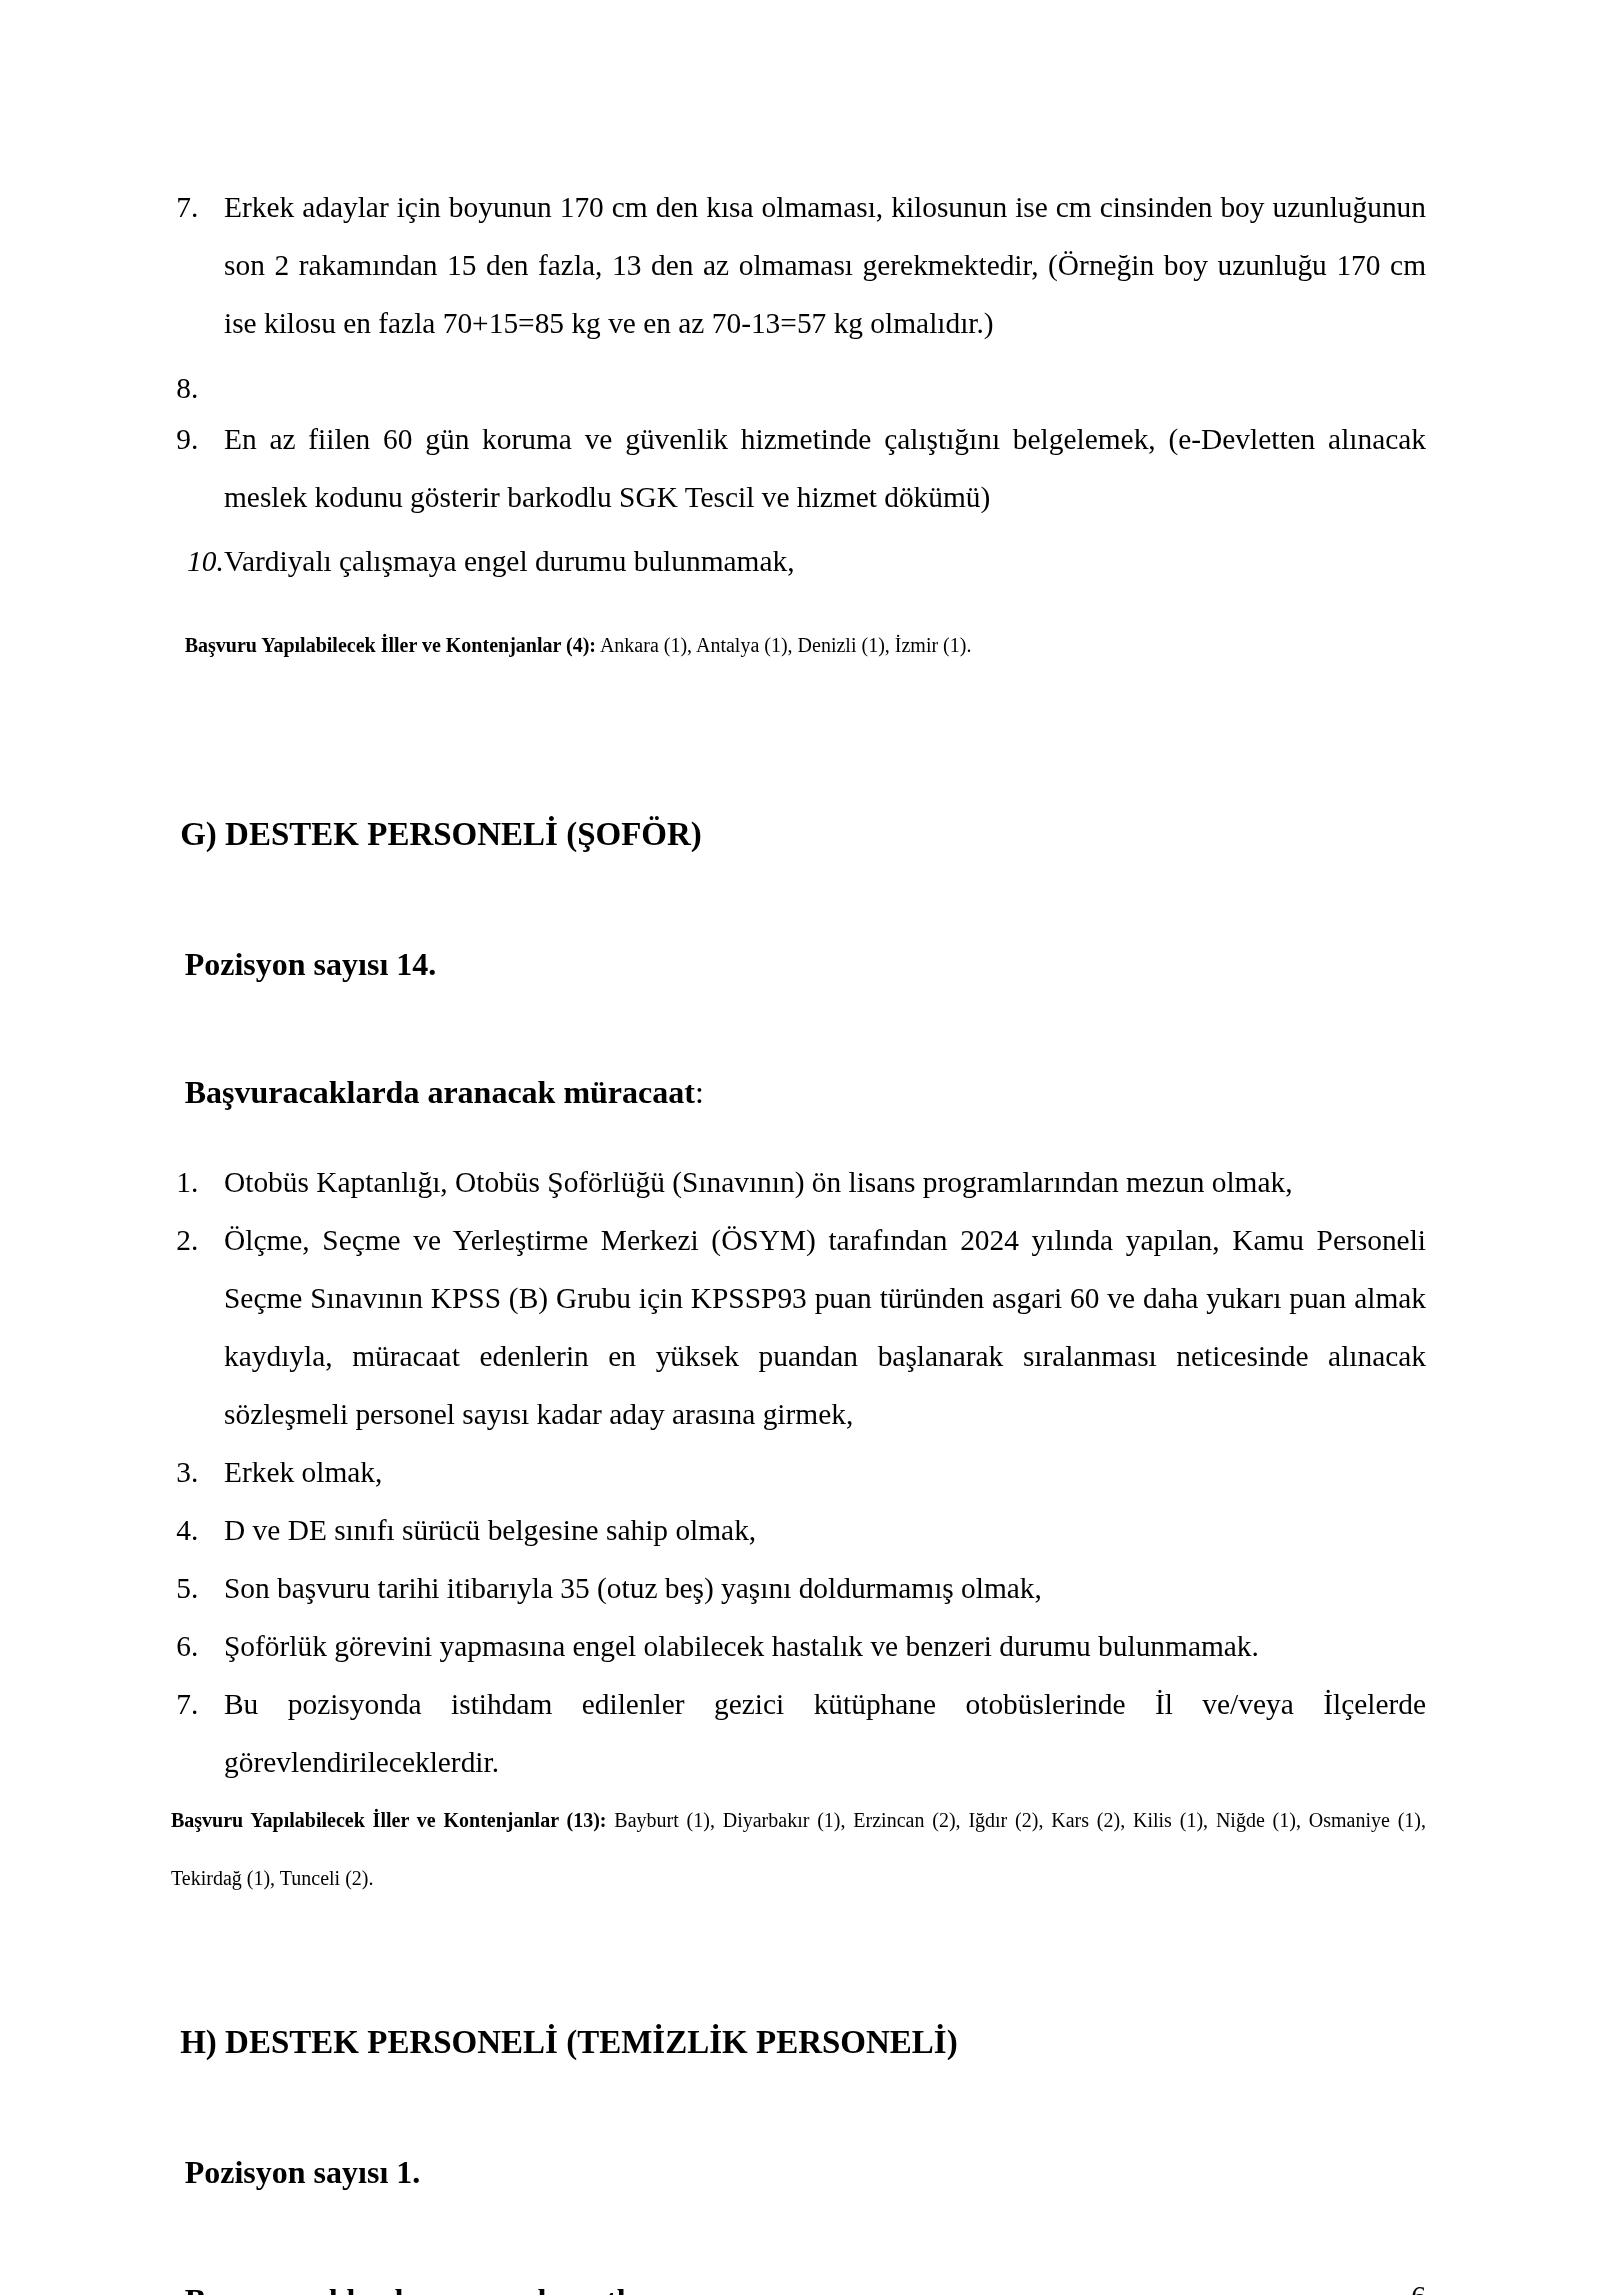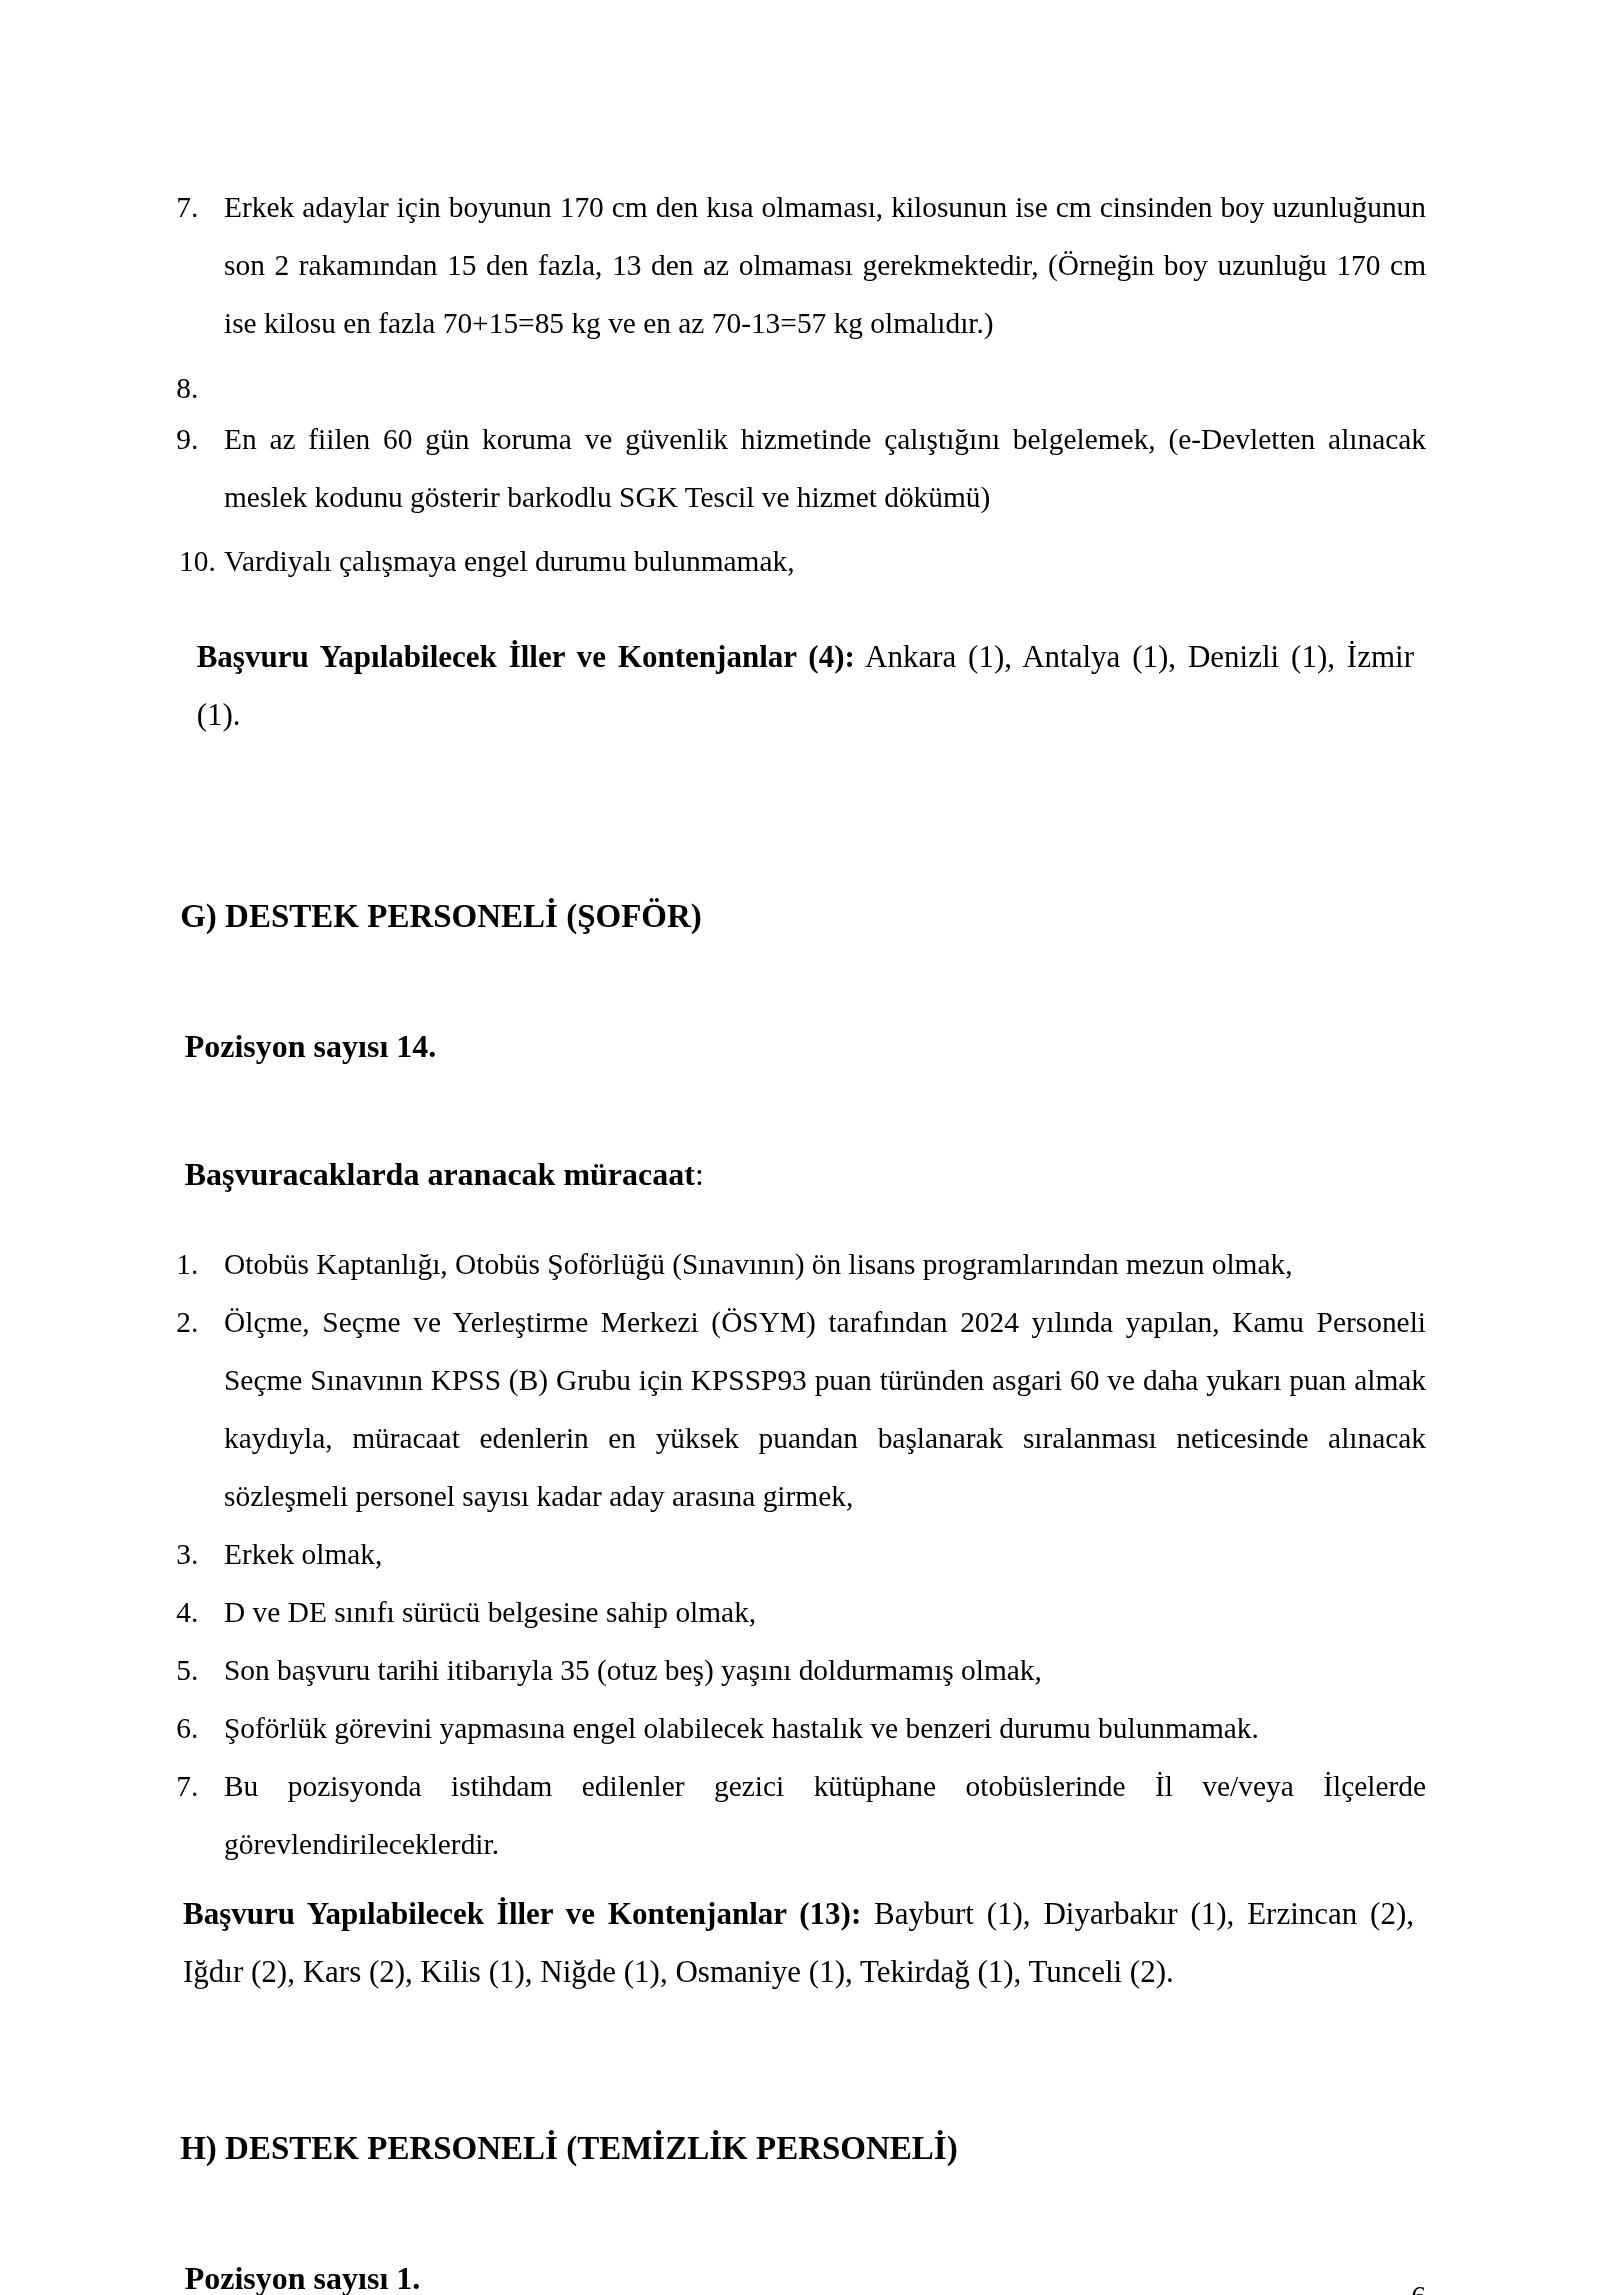--- a/index.html
+++ b/index.html
@@ -26,25 +26,25 @@
   }
   .content {
     position: absolute;
     left: 171px;
     top: 178px;
     width: 1255px;   
   }
 
   
   .blk {
-    font-size: 31px;
+    font-size: 20px;
     line-height: 58px;
     text-align: justify;
     text-justify: inter-word;
-    margin: 12px;
+    margin: 0;
   }
   .blk.last-left { text-align-last: left; }
 
   
   .li {
     position: relative;
     padding-left: 53px;      
     font-size: 29.4px;
     line-height: 58px;
     text-align: justify;
@@ -54,21 +54,21 @@
   .li > .num {
     position: absolute;
     left: 5.2px;
     top: 0;
     width: 41px;
     text-align: left;
     font-size: 29.4px;
     line-height: 58px;
   }
   
-  .li.two > .num { left: 8px; width: 48px; }
+  .li.two > .num { left: 16px; width: 48px; font-style: italic; }
 
   
   .gap-sm  { height: 6.5px; }
   .gap-md  { height: 26px; }
   .gap-lg  { height: 51px; }
   .gap-xl  { height: 73px; }
   .gap-xxl { height: 98px; }
 
   
   b, .bold { font-weight: bold; }

